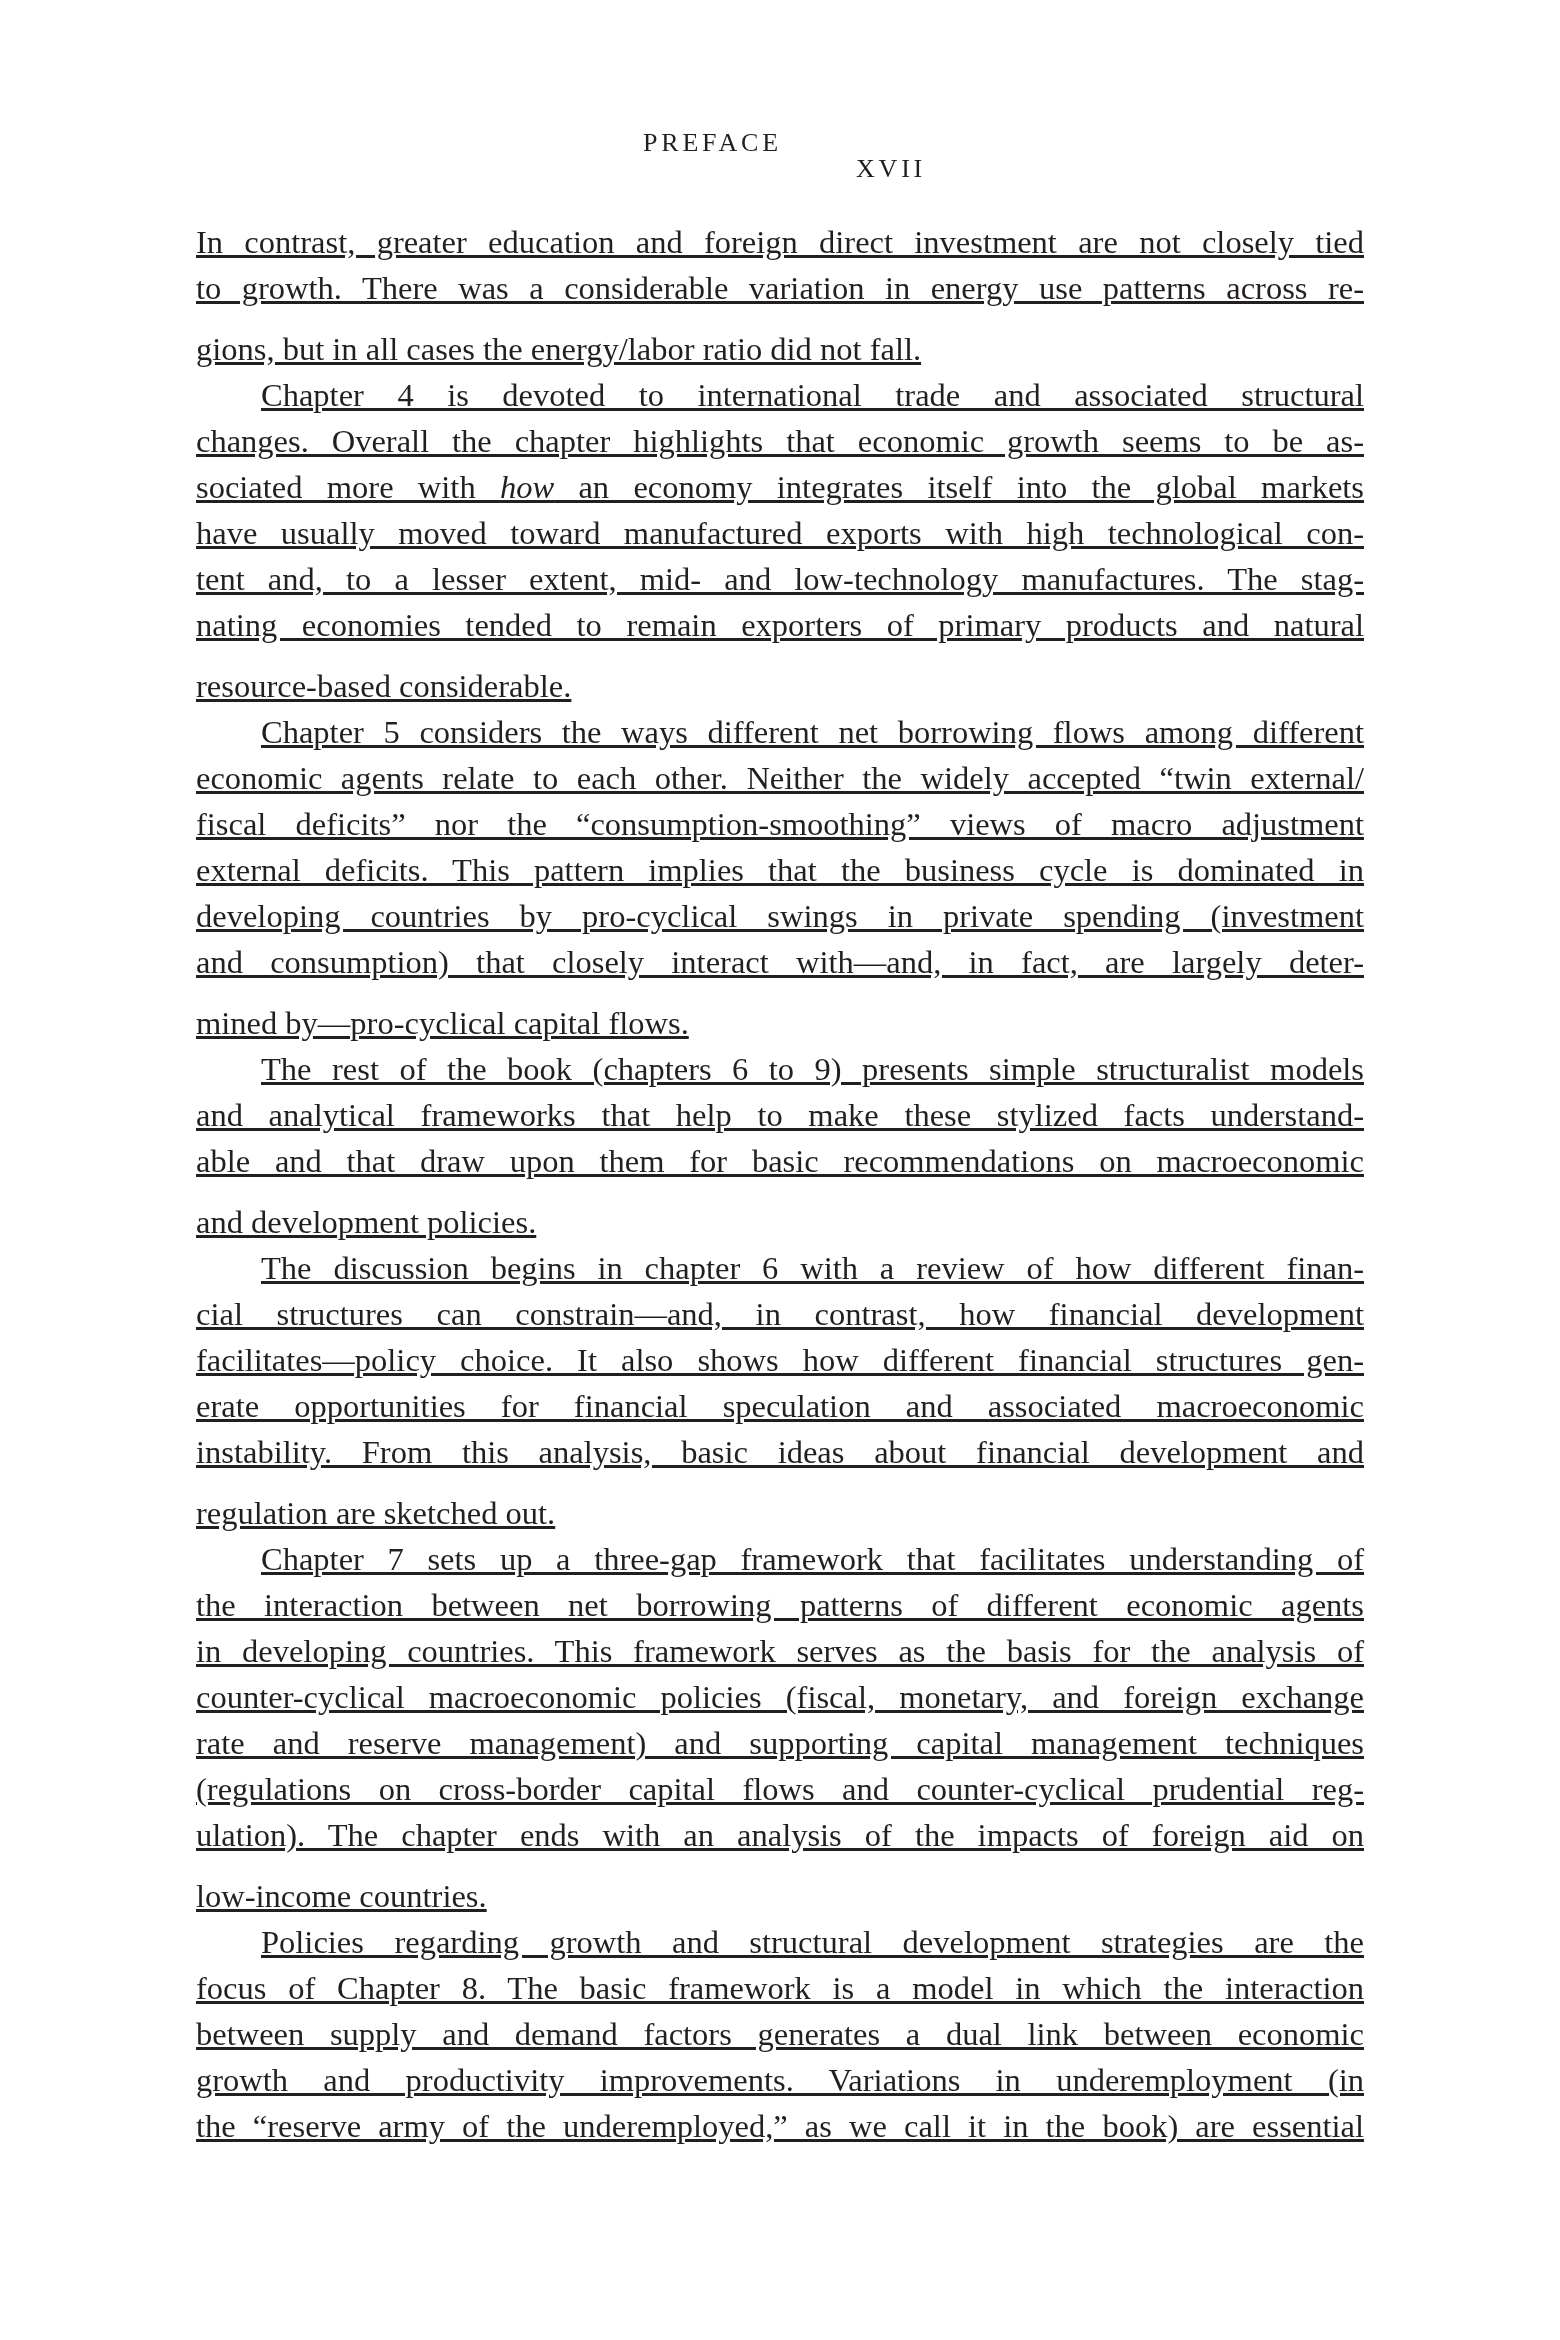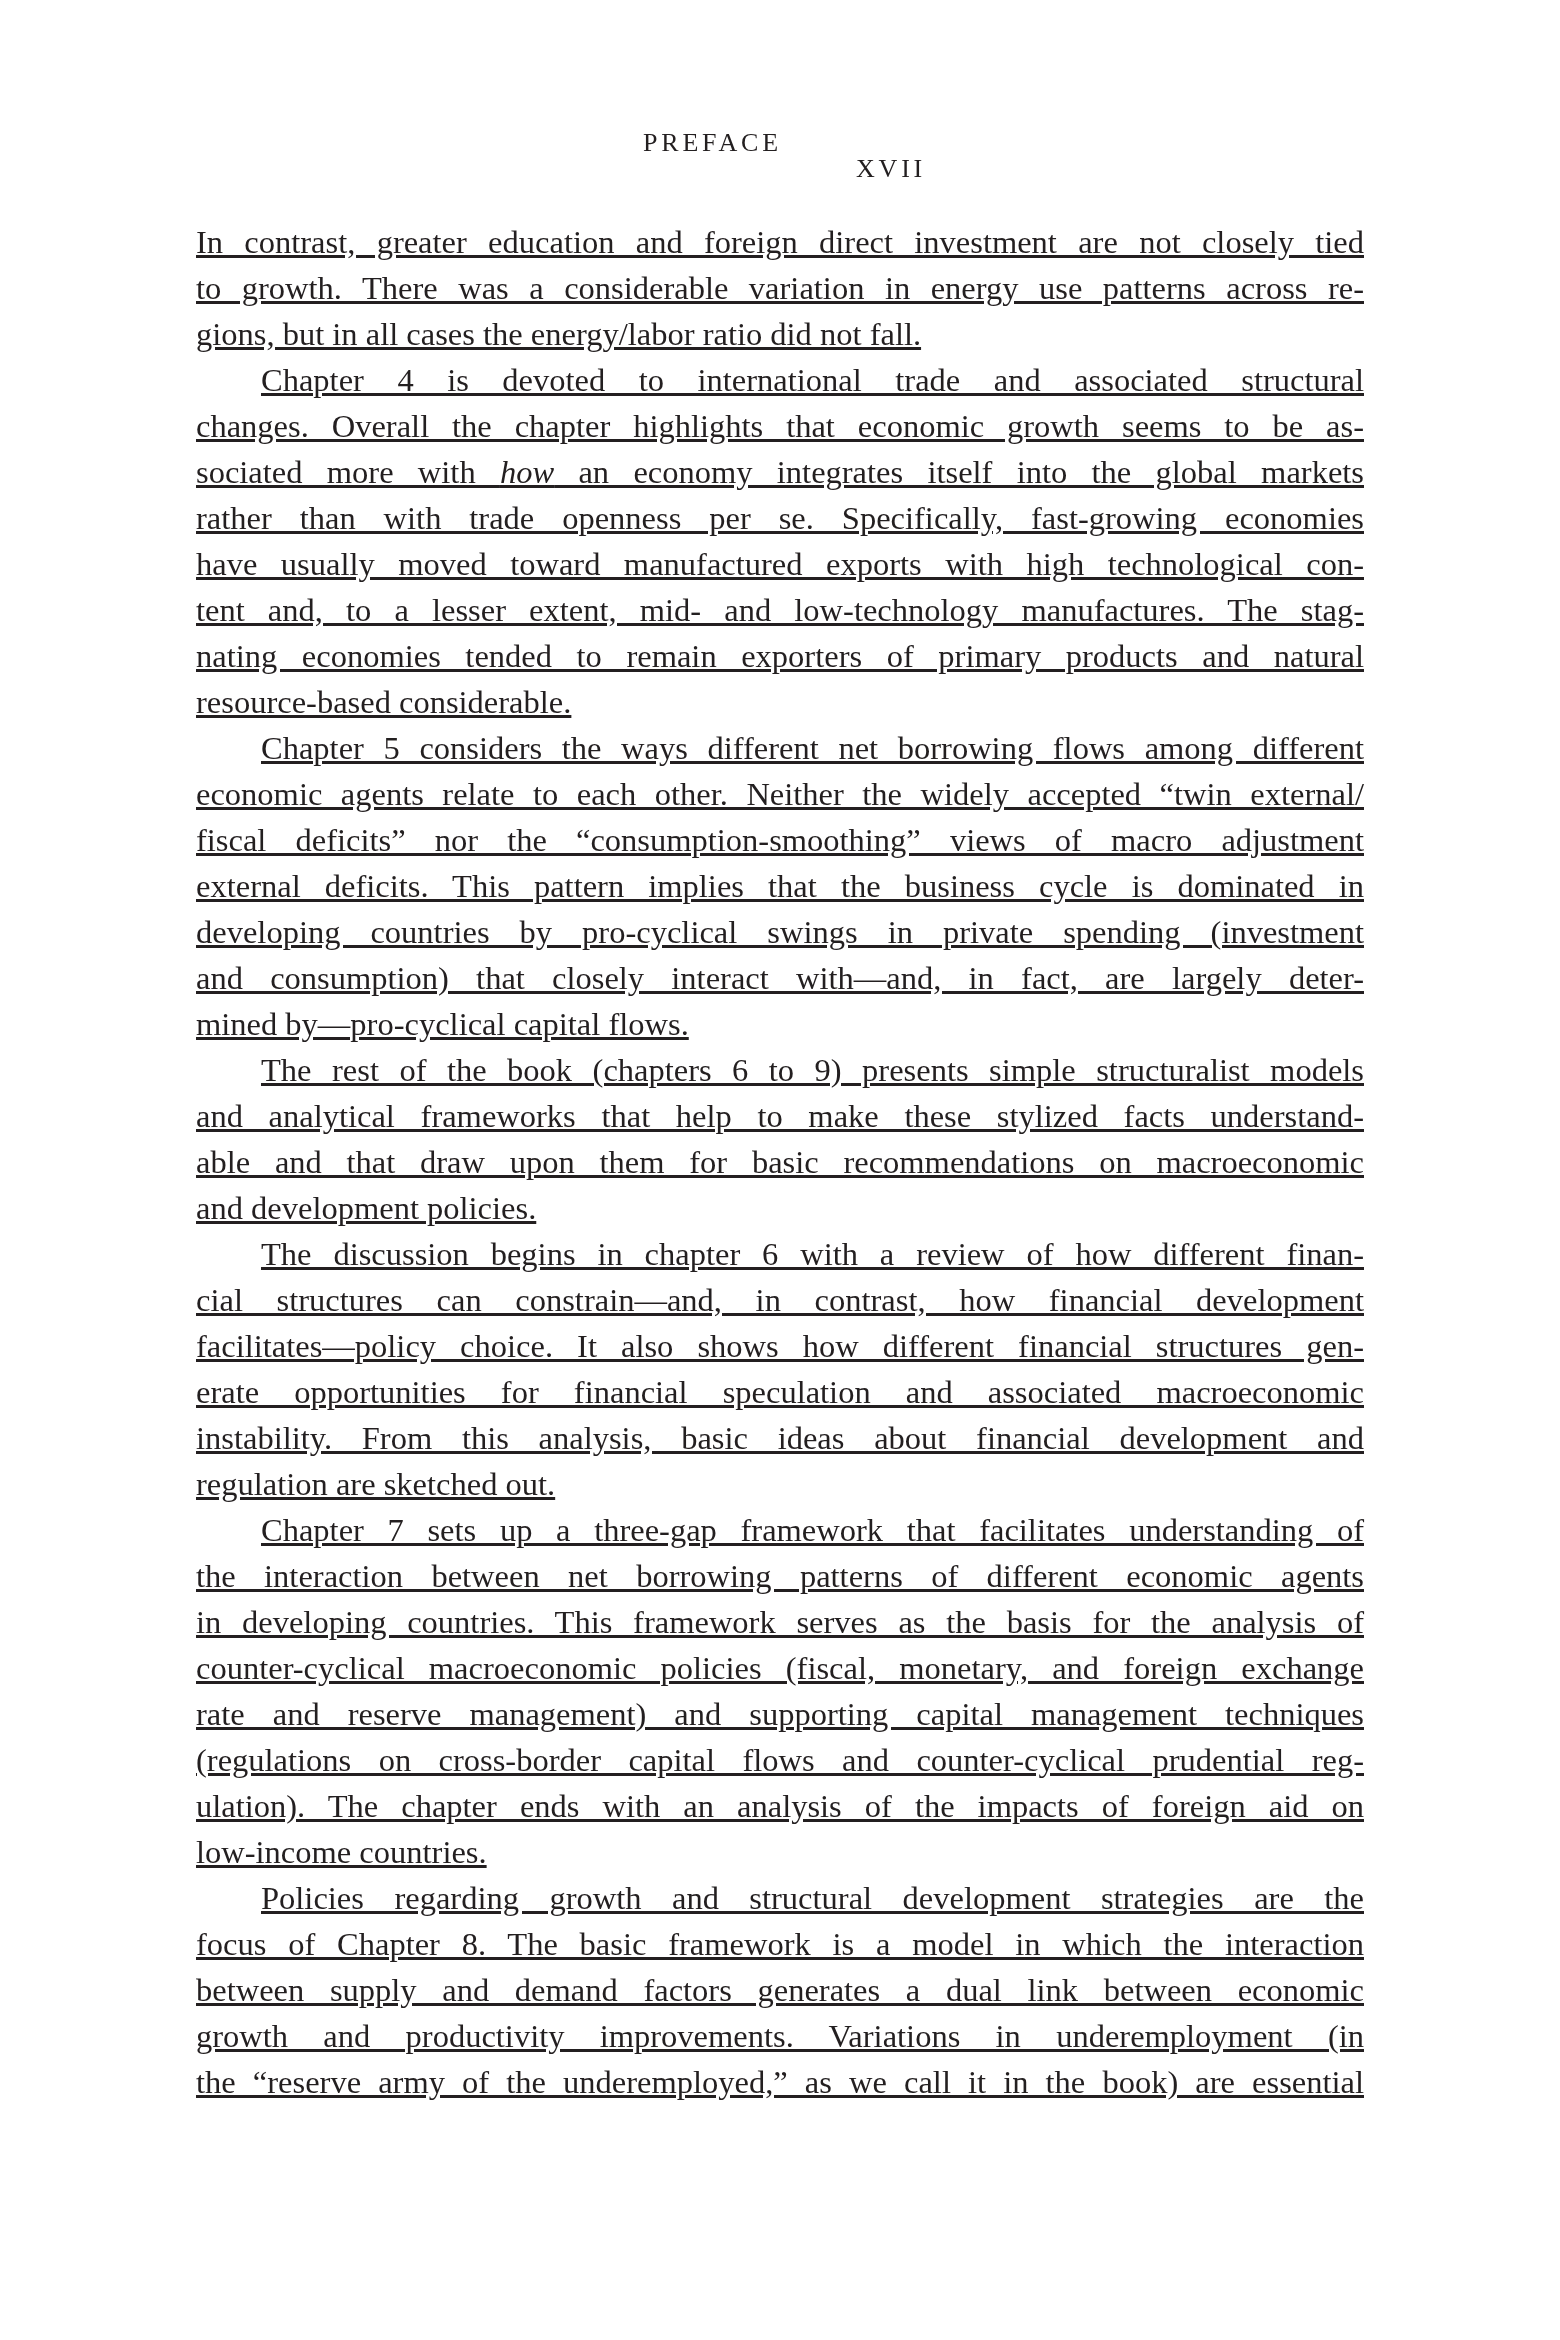--- a/index.html
+++ b/index.html
@@ -48,20 +48,21 @@
     display: block;
     height: 46px;
     white-space: nowrap;
     text-align: justify;
     text-align-last: justify;
     overflow: visible;
     text-decoration: underline;
   }
   .line.last {
     text-align-last: left;
+    margin-top: 15px;
   }
   .line.indent {
     padding-left: 65px;
   }
   .line em {
     font-style: italic;
   }
 </style>
 </head>
 <body>
@@ -74,21 +75,20 @@
 <div class="text-block" id="text-block">
     <div>
       <span class="line">In contrast, greater education and foreign direct investment are not closely tied</span>
       <span class="line">to growth. There was a considerable variation in energy use patterns across re-</span>
       <span class="line last">gions, but in all cases the energy/labor ratio did not fall.</span>
     </div>
     <div>
       <span class="line indent">Chapter 4 is devoted to international trade and associated structural</span>
       <span class="line">changes. Overall the chapter highlights that economic growth seems to be as-</span>
       <span class="line">sociated more with <em>how</em> an economy integrates itself into the global markets</span>
-      <span class="line">rather than with trade openness per se. Specifically, fast-growing economies</span>
       <span class="line">have usually moved toward manufactured exports with high technological con-</span>
       <span class="line">tent and, to a lesser extent, mid- and low-technology manufactures. The stag-</span>
       <span class="line">nating economies tended to remain exporters of primary products and natural</span>
       <span class="line last">resource-based considerable.</span>
     </div>
     <div>
       <span class="line indent">Chapter 5 considers the ways different net borrowing flows among different</span>
       <span class="line">economic agents relate to each other. Neither the widely accepted “twin external/</span>
       <span class="line">fiscal deficits” nor the “consumption-smoothing” views of macro adjustment</span>
       <span class="line">external deficits. This pattern implies that the business cycle is dominated in</span>

